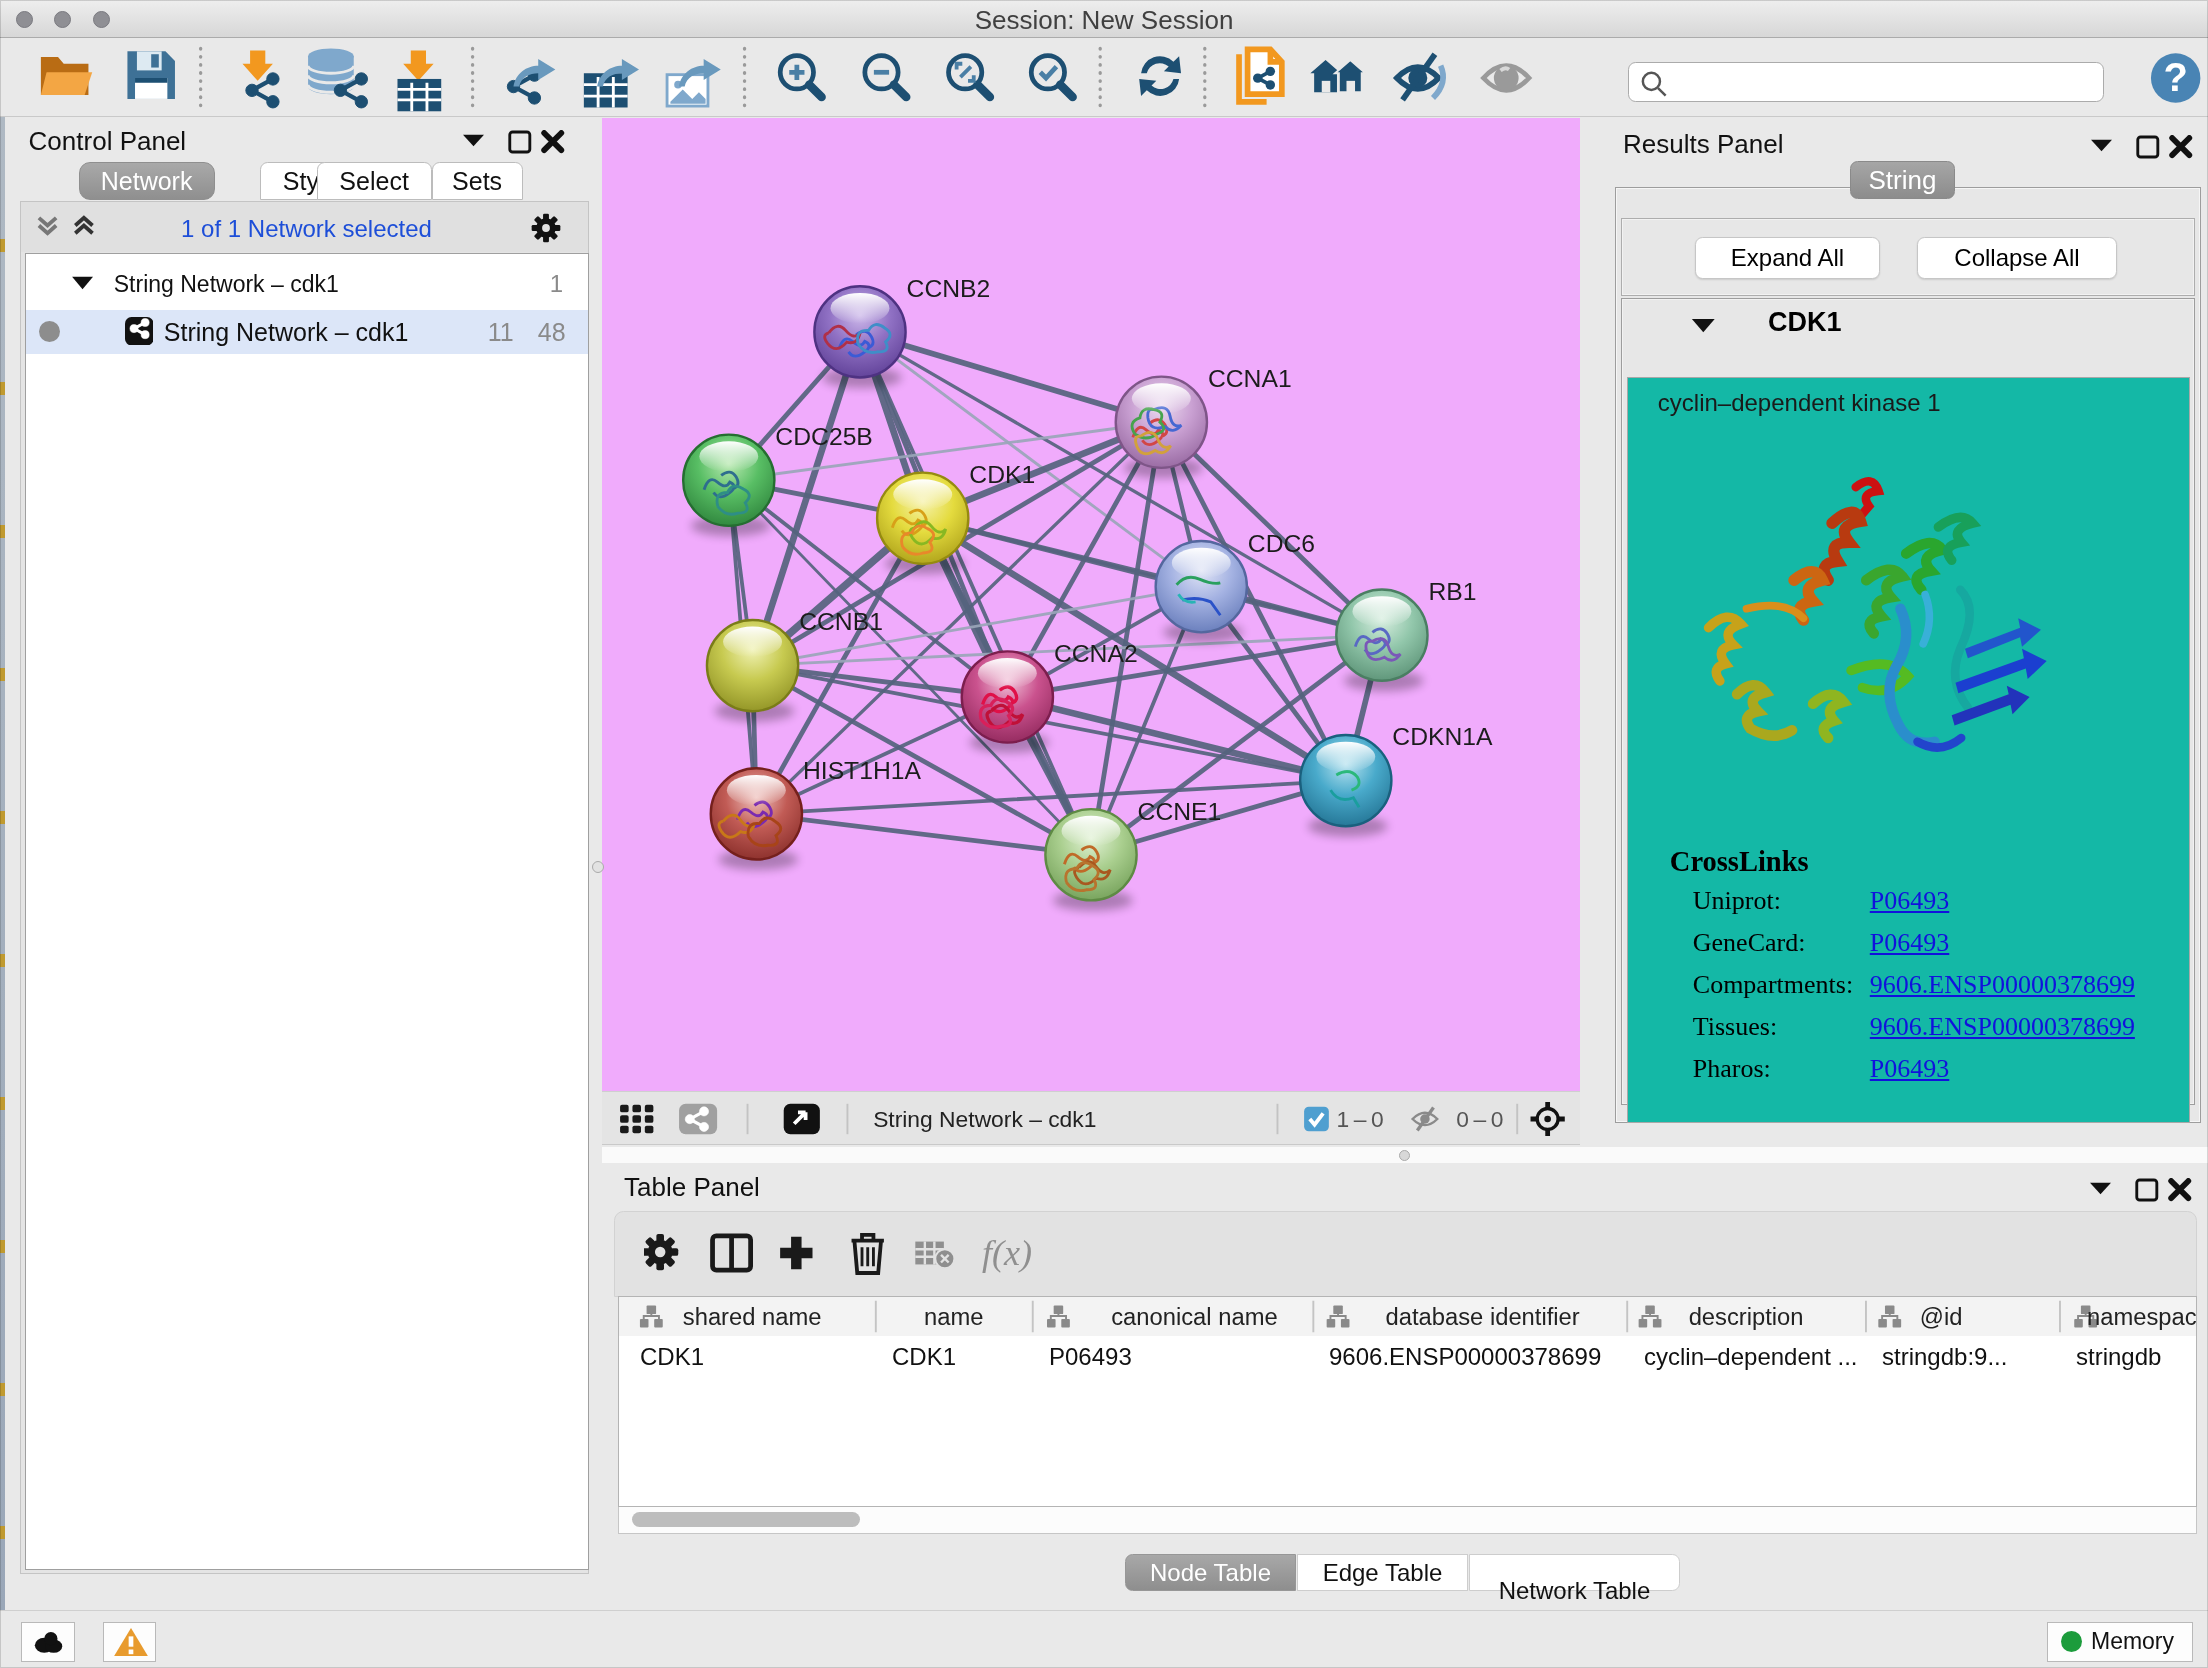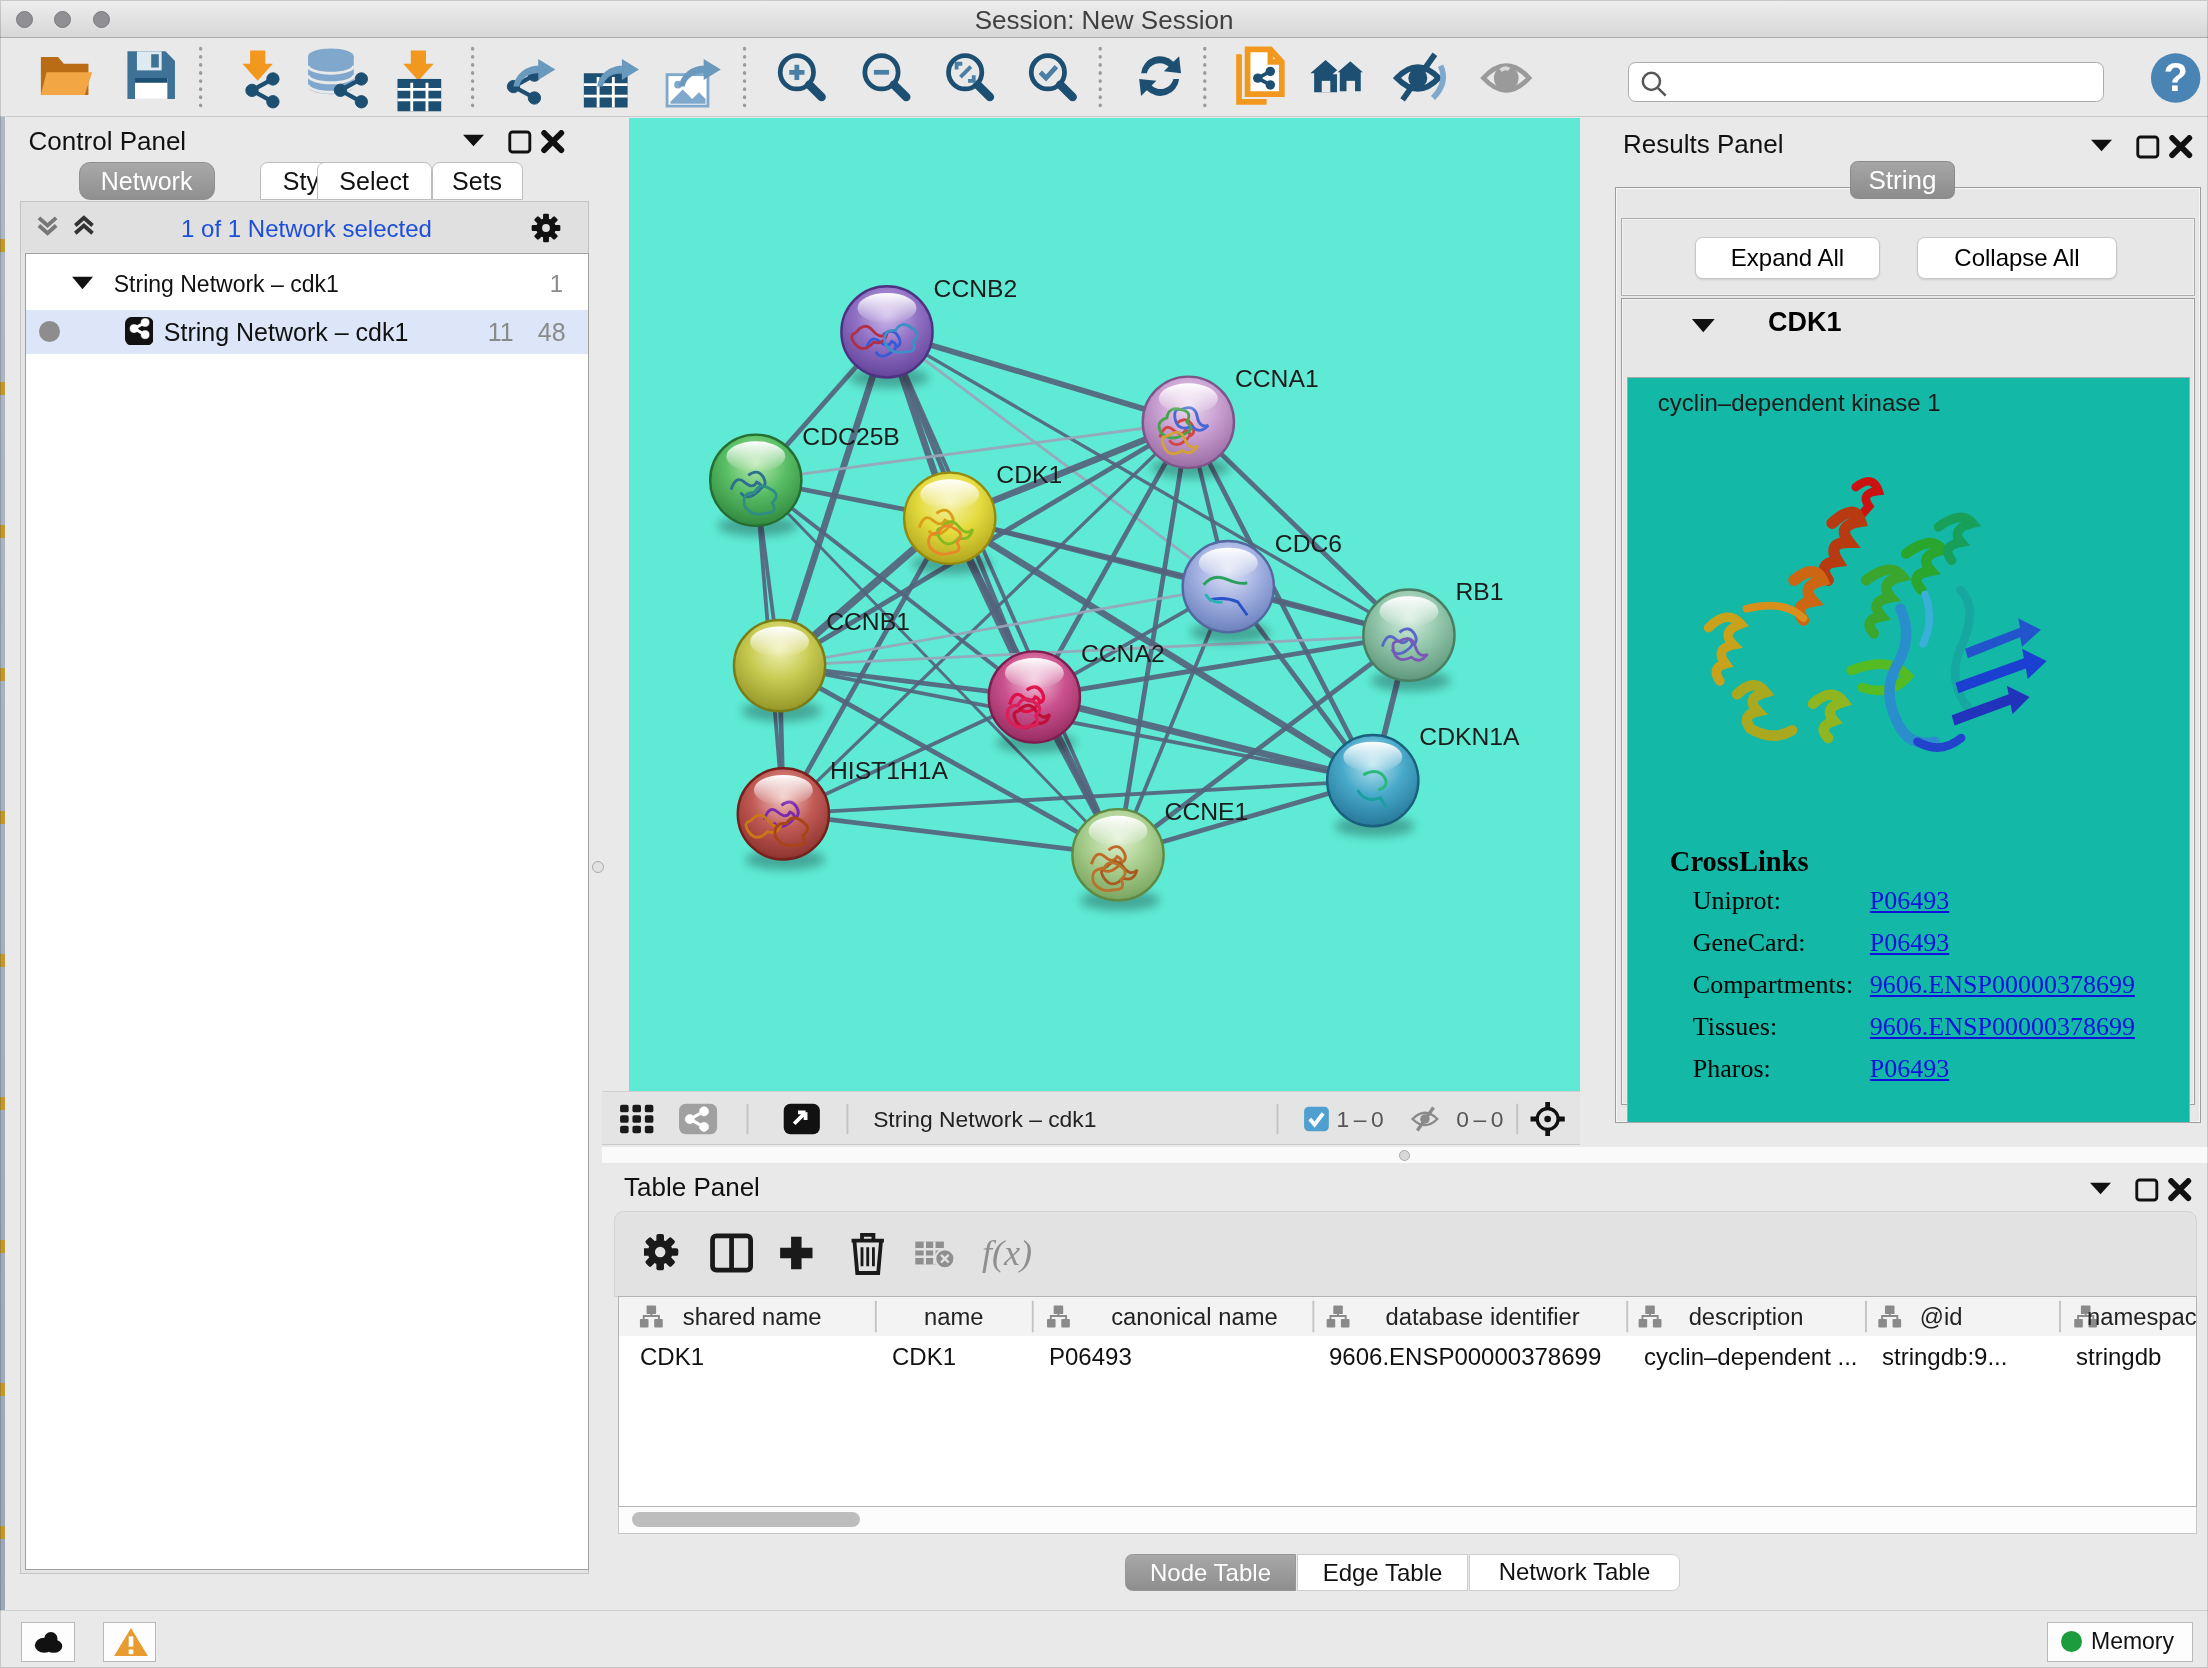--- a/index.html
+++ b/index.html
@@ -19,21 +19,21 @@
   
   #cpanel { left:7.6px; top:118px; width:584px; height:1457px; background:#e9e9e9; }
   .tab { top:44px; height:38px; border:1px solid #bcbcbc; background:#fff; font-size:25px;
          text-align:center; color:#111; border-radius:7.6px 7.6px 0 0; padding-top:3.8px; }
   .tabsel { background:linear-gradient(#a9a9a9,#8f8f8f); color:#fff; border-color:#8f8f8f; }
   #cp-inner { left:12.4px; top:83px; width:569px; height:1373px; background:#e4e4e4; border:1px solid #c4c4c4; }
   #cp-row { left:0px; top:0px; width:567px; height:50px; background:#e0e0e0; }
   #cp-tree { left:3.8px; top:51px; width:564px; height:1317px; background:#fff; border:1px solid #9f9f9f; }
   .trow { width:100%; height:55px; font-size:25px; color:#111; }
   
-  #netcanvas { left:602px; top:118px; width:978px; height:973px; background:#5eead4;margin-left:27px; }
+  #netcanvas { left:602px; top:118px; width:978px; height:973px; background:#f0abfc; }
   #netbar { left:602px; top:1091px; width:978px; height:54px; background:#e4e4e4; border-top:1px solid #cfcfcf; border-bottom:1px solid #c9c9c9;}
   #netsplit { left:602px; top:1147px; width:1606px; height:16px; background:#fafafa; }
   
   #rpanel { left:1580px; top:118px; width:629px; height:1029px; background:#e9e9e9; }
   
   #tpanel { left:602px; top:1163px; width:1606px; height:440px; background:#e9e9e9; }
   
   #statusbar { left:0; top:1610px; width:2208px; height:58px; background:#e9e9e9; border-top:1px solid #cfcfcf; }
   .sbtn { top:10.5px; height:40px; background:#fdfdfd; border:1px solid #b9b9b9; }
 </style>
@@ -731,21 +731,21 @@
       <span class="abs" style="left:1457px; top:6.7px;">stringdb</span>
     </div>
   </div>
 
   <div class="abs" style="left:16px; top:344px; width:1579px; height:27px; background:#fcfcfc; border:1px solid #c6c6c6; border-top:none;">
     <div class="abs" style="left:13.3px; top:4.8px; width:228px; height:15px; background:#bdbdbd; border-radius:7.6px;"></div>
   </div>
 
   <div class="abs" style="left:523px; top:391px; width:171px; height:37px; background:linear-gradient(#a8a8a8,#8e8e8e); border:1px solid #979797; border-radius:7.6px 0 0 7.6px; color:#fff; font-size:24px; text-align:center; padding-top:3.8px;">Node Table</div>
   <div class="abs" style="left:695px; top:391px; width:171px; height:37px; background:#fff; border:1px solid #cdcdcd; color:#111; font-size:24px; text-align:center; padding-top:3.8px;">Edge Table</div>
-  <div class="abs" style="left:867px; top:391px; width:211px; height:37px; background:#fff; border:1px solid #cdcdcd; border-radius:0 7.6px 7.6px 0; color:#111; font-size:24px; text-align:center; padding-top:3px;">Network Table</div>
+  <div class="abs" style="left:867px; top:391px; width:211px; height:37px; background:#fff; border:1px solid #cdcdcd; border-radius:0 7.6px 7.6px 0; color:#111; font-size:24px; text-align:center; padding-top:22px;">Network Table</div>
 </div>
 <div class="abs" id="statusbar">
   <div class="abs sbtn" style="left:21px; width:54px;">
     <svg class="abs" style="left:9.5px;top:6.7px" width="34" height="25" viewBox="0 0 36 26" fill="#111">
       <ellipse cx="13" cy="17" rx="10" ry="8"></ellipse>
         <ellipse cx="23" cy="18" rx="9" ry="7"></ellipse>
         <circle cx="20" cy="10" r="7"></circle>
     </svg>
   </div>
   <div class="abs sbtn" style="left:103px; width:53px;">

